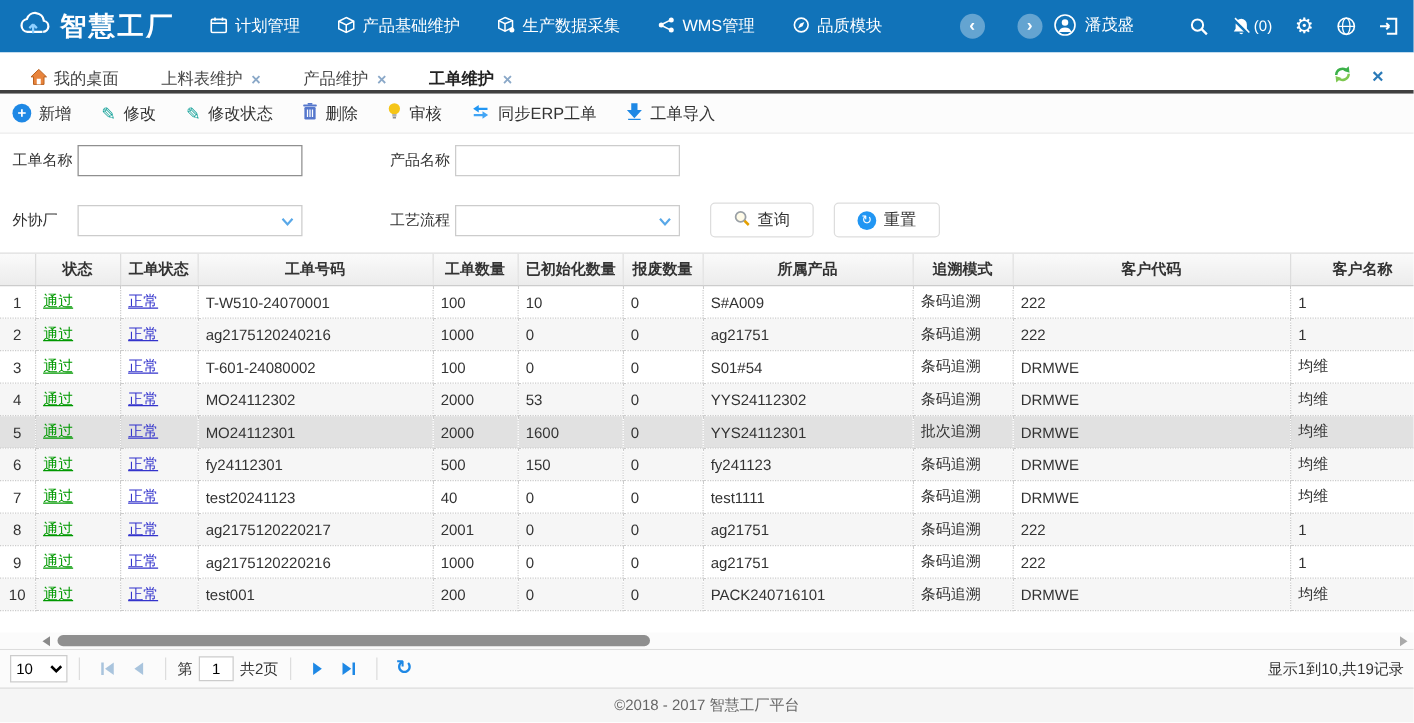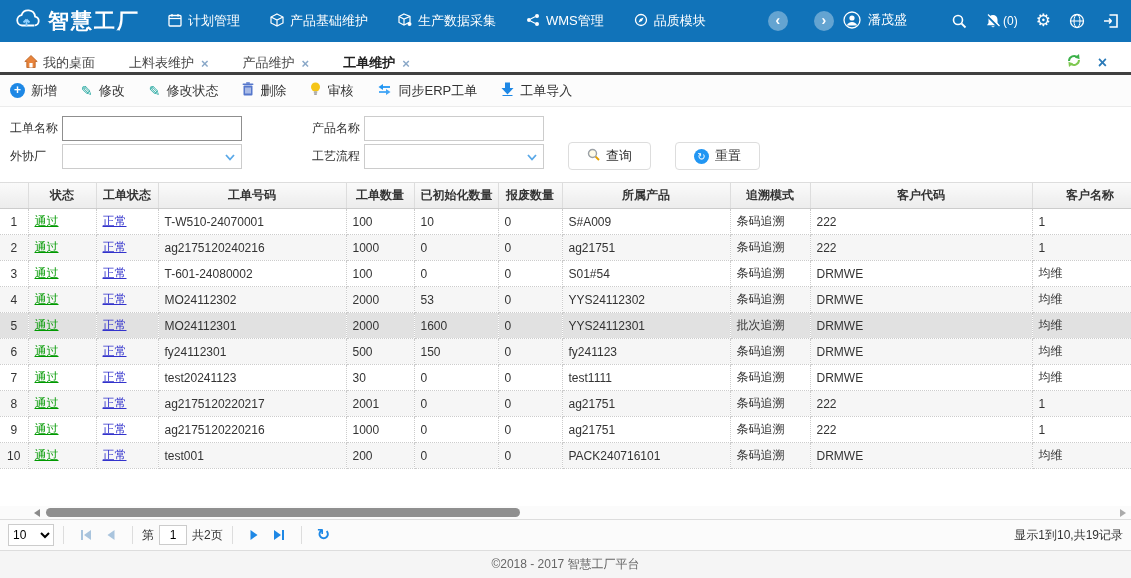--- a/index.html
+++ b/index.html
@@ -35,31 +35,31 @@
 
   
   .toolbar { height:32px; background:#fcfcfc; border-bottom:1px solid #ececec; display:flex; align-items:center; padding:0 10px; gap:24px; flex:0 0 auto; }
   .tb-btn { display:inline-flex; align-items:center; gap:6px; font-size:13px; color:#333; cursor:pointer; white-space:nowrap; }
   .ico-plus { width:15px; height:15px; border-radius:50%; background:#1e88e5; color:#fff; font-size:12px; line-height:15px; text-align:center; font-weight:bold; }
   .ico-pencil { color:#18a39b; font-size:14px; line-height:14px; }
   .ico-reset-circle { width:15px; height:15px; border-radius:50%; background:#2196f3; color:#fff; font-size:10px; line-height:15px; text-align:center; }
 
   
   .searchform { padding:9px 10px 8px 10px; flex:0 0 auto; }
-  .form-row { display:flex; align-items:center; margin-bottom:1px; }
+  .form-row { display:flex; align-items:center; margin-bottom:21px; }
   .form-row:last-child { margin-bottom:4px; }
   .f-label { width:52px; font-size:12px; color:#333; flex:0 0 auto; }
   .f-input { width:180px; height:25px; border:1px solid #ccc; font-size:12px; padding:0 5px; outline:none; }
   .f-input.focused { border-color:#8f8f8f; }
   .gap-col { width:70px; flex:0 0 auto; }
   .combo { width:180px; height:25px; border:1px solid #ccc; background:#fff; position:relative; cursor:pointer; }
   .combo svg { position:absolute; right:6px; top:9px; }
   .form-btn { height:28px; padding:0 18px; background:#fff; border:1px solid #ddd; border-radius:4px;
               display:inline-flex; align-items:center; gap:6px; font-size:13px; color:#333; cursor:pointer; }
-  .btn-area { margin-left:24px; display:flex; gap:24px; }
+  .btn-area { margin-left:24px; display:flex; gap:16px; }
 
   
   .grid-area { flex:1 1 auto; overflow:hidden; border-top:1px solid #ddd; }
   table.grid { border-collapse:collapse; table-layout:fixed; width:1148px; }
   .grid th { background:linear-gradient(#fafafa,#ececec); border-right:1px solid #ddd; border-bottom:1px solid #ccc;
              font-size:12px; font-weight:bold; color:#333; text-align:center; padding:4px 6px; height:22px; white-space:nowrap; overflow:hidden;margin-left:48px; }
   .grid td { font-size:12px; color:#333; padding:4px 6px; border-right:1px dotted #ccc; border-bottom:1px dotted #ccc;
              white-space:nowrap; overflow:hidden; height:22px; }
   .grid td.idx-cell { text-align:center; color:#333; }
   .grid tr.stripe td { background:#f6f6f6; }
@@ -445,21 +445,21 @@
             <td>fy241123</td>
             <td>条码追溯</td>
             <td>DRMWE</td>
             <td>均维</td>
           </tr>
           <tr>
             <td class="idx-cell">7</td>
             <td><span class="lnk" style="color: rgb(0, 153, 0);">通过</span></td>
             <td><span class="lnk" style="color: rgb(51, 51, 204);">正常</span></td>
             <td>test20241123</td>
-            <td>30</td>
+            <td>40</td>
             <td>0</td>
             <td>0</td>
             <td>test1111</td>
             <td>条码追溯</td>
             <td>DRMWE</td>
             <td>均维</td>
           </tr>
           <tr class="stripe">
             <td class="idx-cell">8</td>
             <td><span class="lnk" style="color: rgb(0, 153, 0);">通过</span></td>

